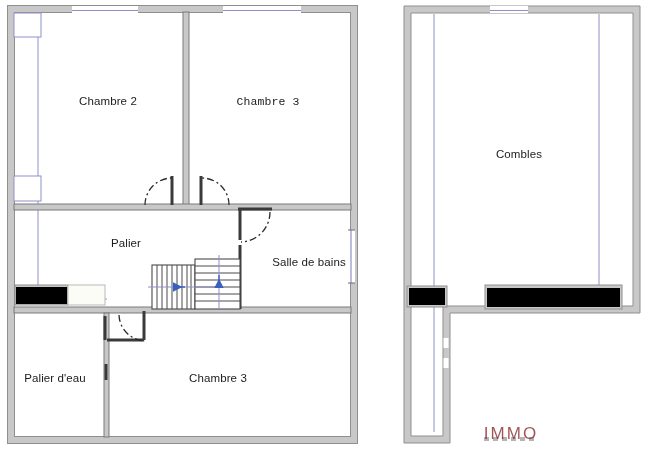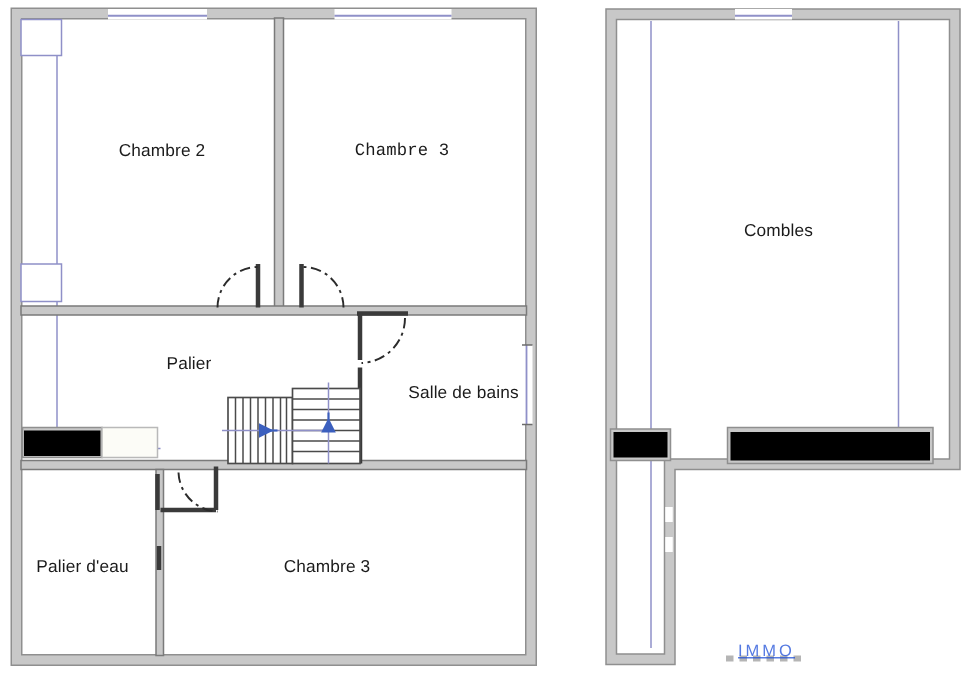--- a/index.html
+++ b/index.html
@@ -31,28 +31,27 @@
     font-size: 11.5px;
     color: #1b1b1b;
     white-space: nowrap;
     letter-spacing: 0.1px;
     transform: translate(-50%, -50%);
     user-select: none;
   }
   .watermark {
     position: absolute;
     font-family: "Liberation Sans", sans-serif;
-    font-size: 11px;
+    font-size: 17px;
     letter-spacing: 2px;
-    color: #1d4ed8;
+    color: #7f1d1d;
     opacity: 0.75;
     white-space: nowrap;
     transform: translate(-50%, -50%);
     user-select: none;
-    text-decoration: underline;
   }
 </style>
 </head>
 <body>
 
 <div id="plan-root">
 
   <svg id="plan-svg" width="646" height="449" viewBox="0 0 646 449" shape-rendering="geometricPrecision">
 
     <defs>

